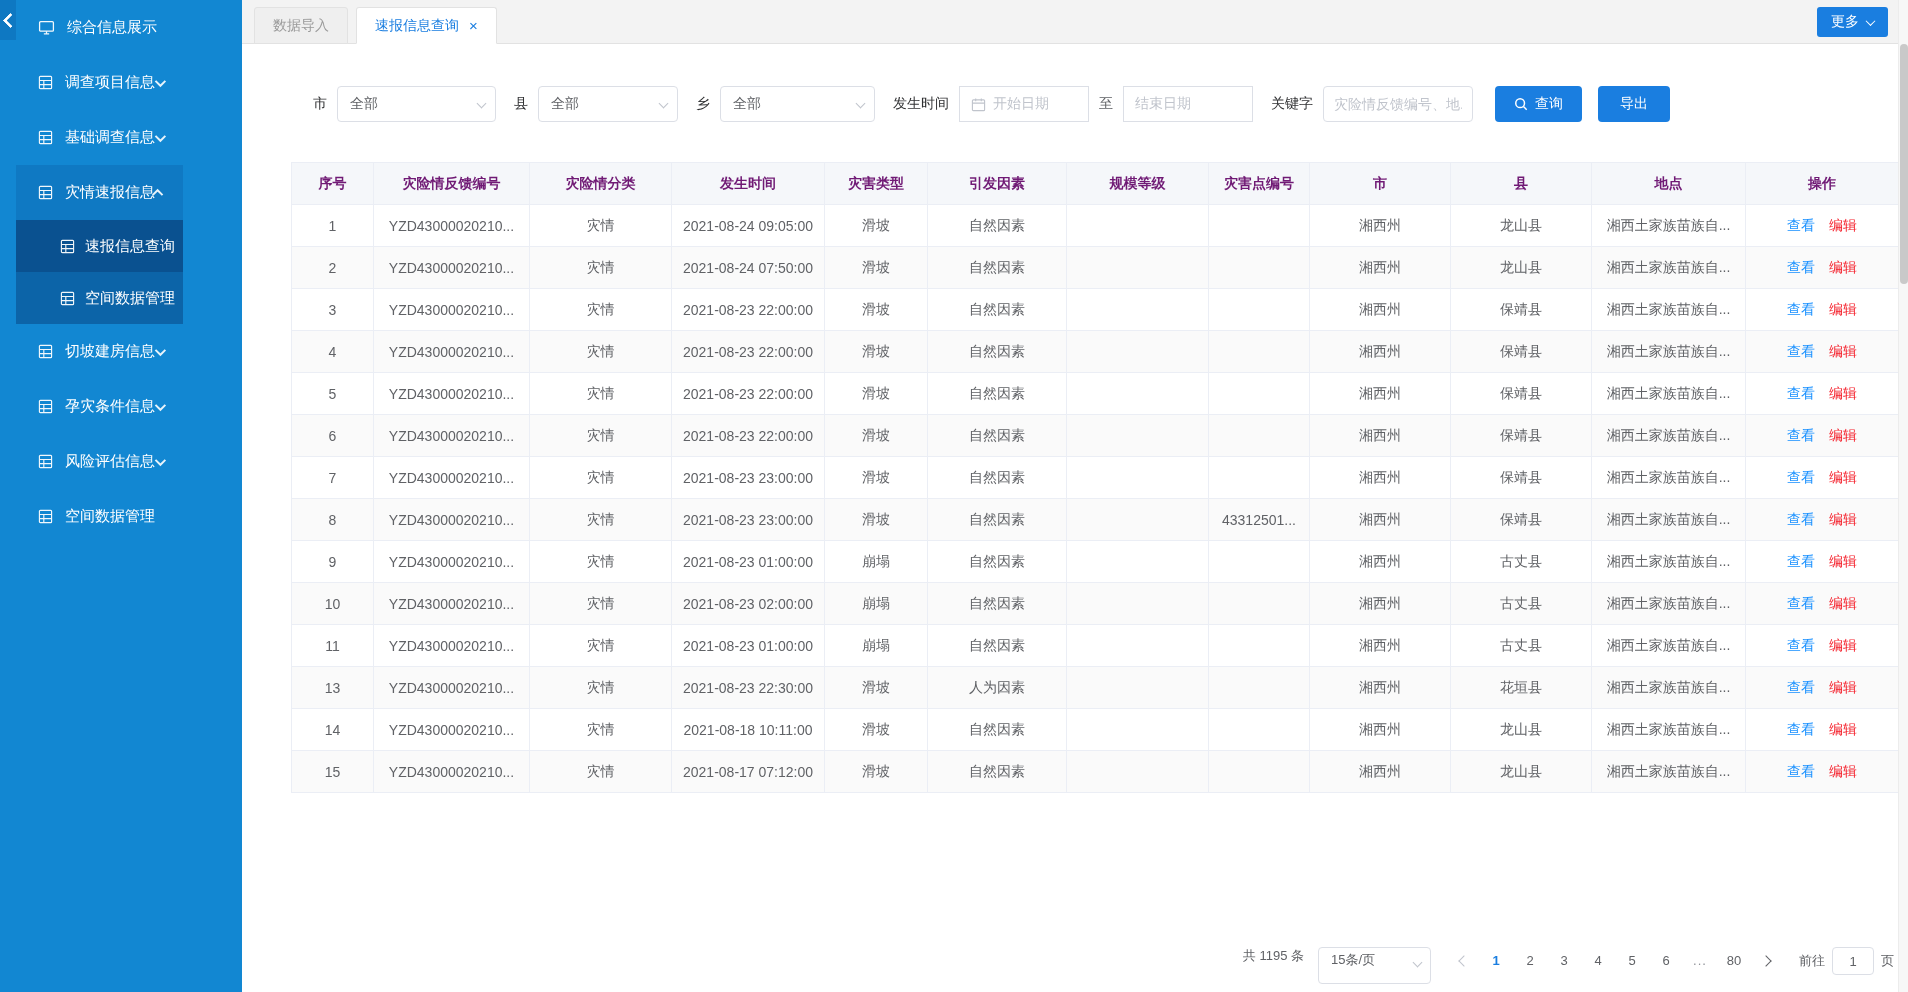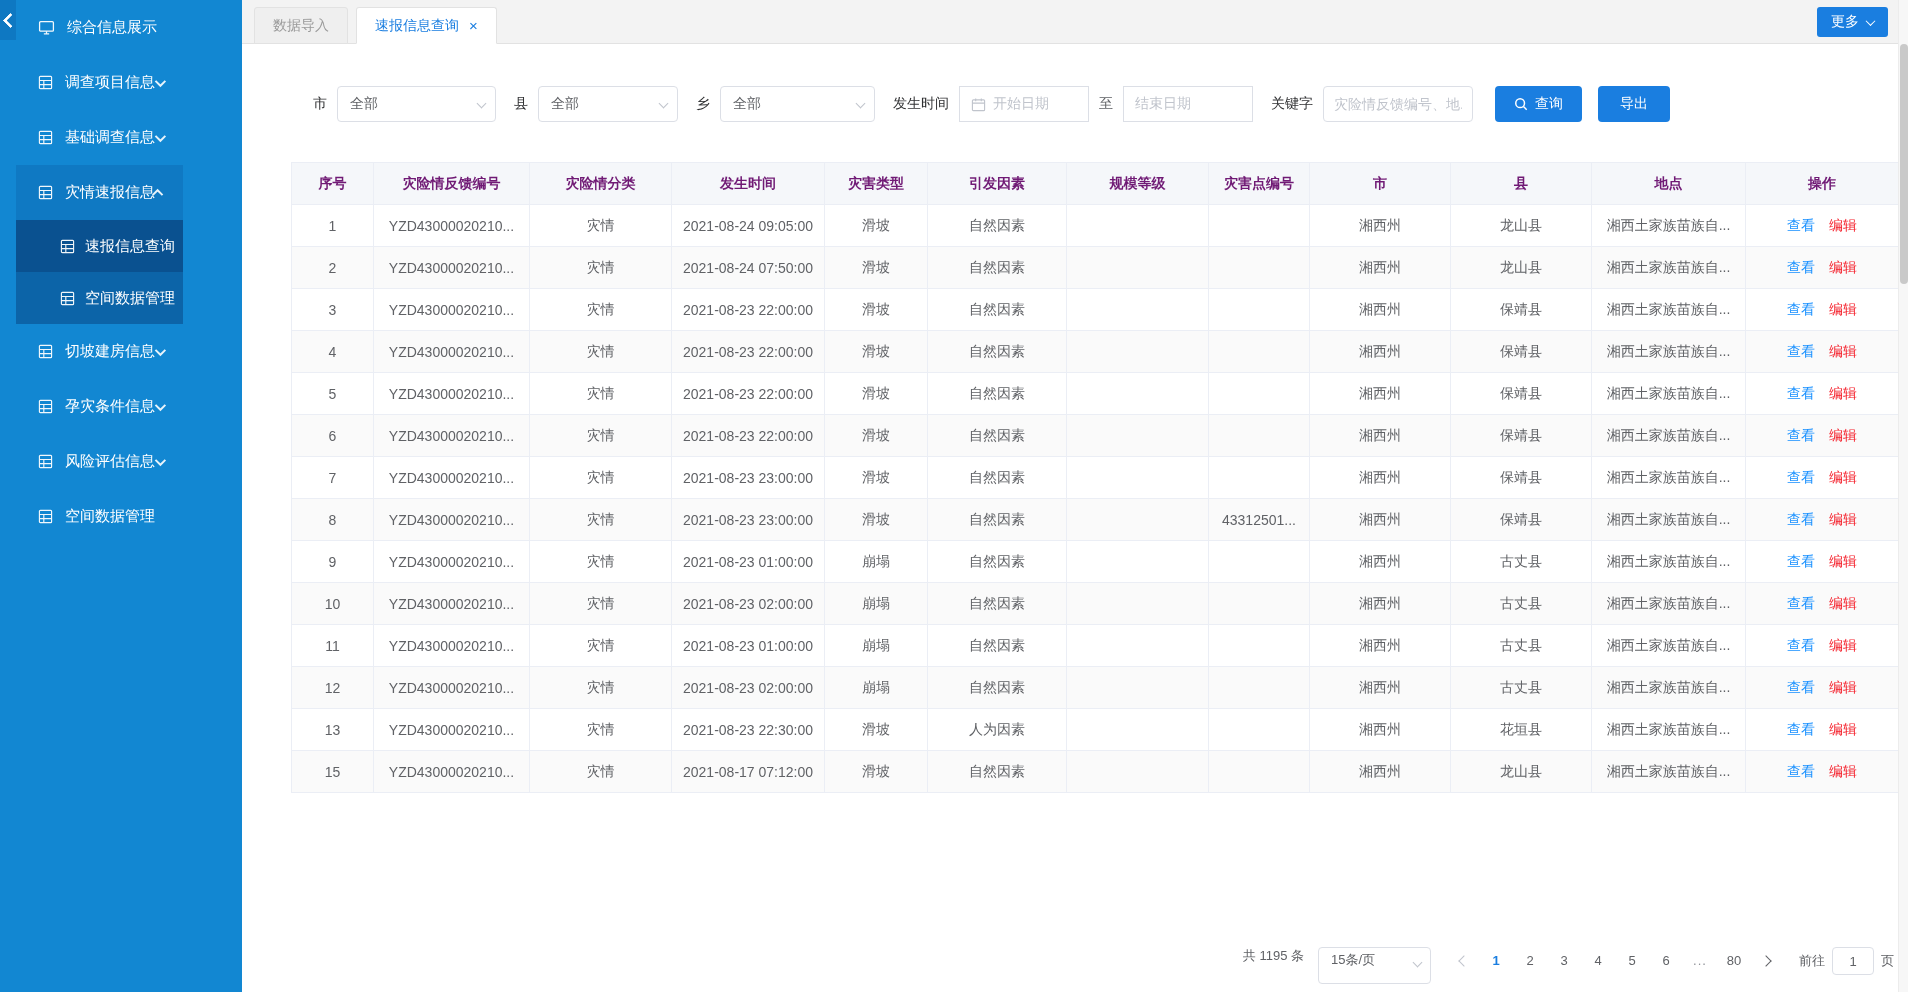--- a/index.html
+++ b/index.html
@@ -432,44 +432,44 @@
               <td>崩塌</td>
               <td>自然因素</td>
               <td></td>
               <td></td>
               <td>湘西州</td>
               <td>古丈县</td>
               <td>湘西土家族苗族自...</td>
               <td><span class="op-view">查看</span><span class="op-edit">编辑</span></td>
             </tr>
             <tr>
-              <td>12</td>
-              <td>YZD43000020210...</td>
-              <td>灾情</td>
-              <td>2021-08-23 02:00:00</td>
-              <td>崩塌</td>
-              <td>自然因素</td>
-              <td></td>
-              <td></td>
-              <td>湘西州</td>
-              <td>古丈县</td>
-              <td>湘西土家族苗族自...</td>
-              <td><span class="op-view">查看</span><span class="op-edit">编辑</span></td>
-            </tr>
-            <tr>
               <td>13</td>
               <td>YZD43000020210...</td>
               <td>灾情</td>
               <td>2021-08-23 22:30:00</td>
               <td>滑坡</td>
               <td>人为因素</td>
               <td></td>
               <td></td>
               <td>湘西州</td>
               <td>花垣县</td>
+              <td>湘西土家族苗族自...</td>
+              <td><span class="op-view">查看</span><span class="op-edit">编辑</span></td>
+            </tr>
+            <tr>
+              <td>14</td>
+              <td>YZD43000020210...</td>
+              <td>灾情</td>
+              <td>2021-08-18 10:11:00</td>
+              <td>滑坡</td>
+              <td>自然因素</td>
+              <td></td>
+              <td></td>
+              <td>湘西州</td>
+              <td>龙山县</td>
               <td>湘西土家族苗族自...</td>
               <td><span class="op-view">查看</span><span class="op-edit">编辑</span></td>
             </tr>
             <tr>
               <td>15</td>
               <td>YZD43000020210...</td>
               <td>灾情</td>
               <td>2021-08-17 07:12:00</td>
               <td>滑坡</td>
               <td>自然因素</td>

